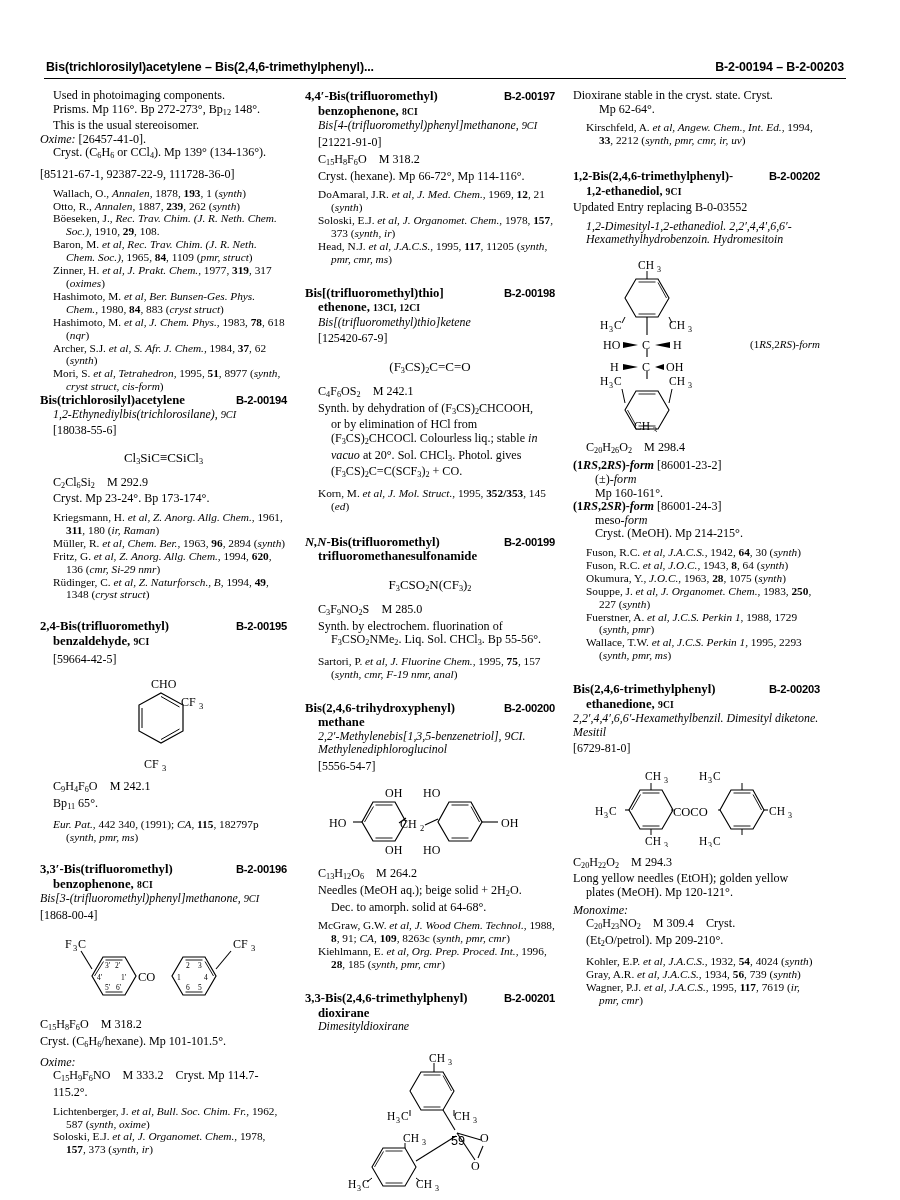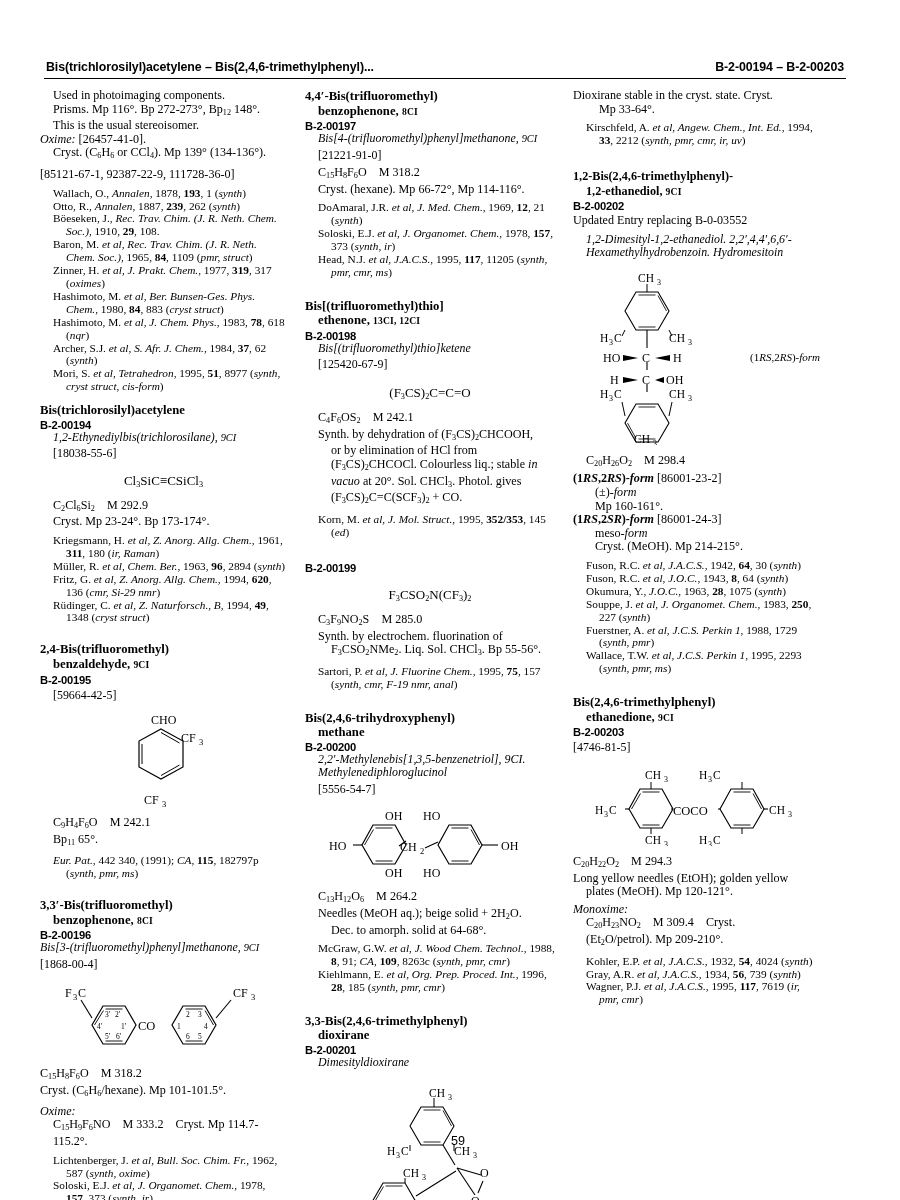--- a/index.html
+++ b/index.html
@@ -42,21 +42,20 @@
   .para{font-size:12.1px;line-height:13.6px;margin:0 0 5px 0;}
   .ital{font-style:italic;}
   .small-caps{font-size:9.6px;font-weight:bold;letter-spacing:0.2px;}
   sub{font-size:8.2px;vertical-align:-0.25em;}
 
   
   .entry{margin-top:11px;}
   .entry-head{
     display:flex;justify-content:space-between;align-items:flex-start;
     font-family:"Liberation Sans", sans-serif;
-    flex-direction:column;
   }
   .entry-title{
     font-weight:bold;font-size:12.7px;line-height:14.6px;
     font-family:"Liberation Serif", serif;
     flex:1;
     padding-right:4px;
   }
   .entry-title .cont{display:block;padding-left:13px;}
   .entry-num{
     font-family:"Liberation Sans", sans-serif;
@@ -111,21 +110,21 @@
           <div class="ref">Böeseken, J., <i>Rec. Trav. Chim. (J. R. Neth. Chem. Soc.)</i>, 1910, <b>29</b>, 108.</div>
           <div class="ref">Baron, M. <i>et al, Rec. Trav. Chim. (J. R. Neth. Chem. Soc.)</i>, 1965, <b>84</b>, 1109 (<i>pmr, struct</i>)</div>
           <div class="ref">Zinner, H. <i>et al, J. Prakt. Chem.</i>, 1977, <b>319</b>, 317 (<i>oximes</i>)</div>
           <div class="ref">Hashimoto, M. <i>et al, Ber. Bunsen-Ges. Phys. Chem.</i>, 1980, <b>84</b>, 883 (<i>cryst struct</i>)</div>
           <div class="ref">Hashimoto, M. <i>et al, J. Chem. Phys.</i>, 1983, <b>78</b>, 618 (<i>nqr</i>)</div>
           <div class="ref">Archer, S.J. <i>et al, S. Afr. J. Chem.</i>, 1984, <b>37</b>, 62 (<i>synth</i>)</div>
           <div class="ref">Mori, S. <i>et al, Tetrahedron</i>, 1995, <b>51</b>, 8977 (<i>synth, cryst struct, cis-form</i>)</div>
         </div>
       </div>
 
-      <div class="entry" style="margin-top:10px;">
+      <div class="entry" style="margin-top:0;">
         <div class="entry-head">
           <div class="entry-title">Bis(trichlorosilyl)acetylene</div>
           <div class="entry-num">B-2-00194</div>
         </div>
         <div class="syn"><span>1,2-Ethynediylbis(trichlorosilane)</span><span style="font-style:normal">, <i style="font-size:10.4px">9CI</i></span></div>
         <div class="cas">[18038-55-6]</div>
         <div class="struct" style="margin:12px 0 10px 0;">
           <span style="font-size:13px;">Cl<sub>3</sub>SiC≡CSiCl<sub>3</sub></span>
         </div>
         <div class="formula-line">C<sub>2</sub>Cl<sub>6</sub>Si<sub>2</sub> &nbsp;&nbsp;&nbsp;M 292.9</div>
@@ -258,20 +257,24 @@
         </div>
         <div class="formula-line">C<sub>4</sub>F<sub>6</sub>OS<sub>2</sub> &nbsp;&nbsp;&nbsp;M 242.1</div>
         <div class="props">Synth. by dehydration of (F<sub>3</sub>CS)<sub>2</sub>CHCOOH, <span style="display:block;padding-left:13px">or by elimination of HCl from (F<sub>3</sub>CS)<sub>2</sub>CHCOCl. Colourless liq.; stable <i>in vacuo</i> at 20°. Sol. CHCl<sub>3</sub>. Photol. gives (F<sub>3</sub>CS)<sub>2</sub>C=C(SCF<sub>3</sub>)<sub>2</sub> + CO.</span></div>
         <div class="refs">
           <div class="ref">Korn, M. <i>et al, J. Mol. Struct.</i>, 1995, <b>352/353</b>, 145 (<i>ed</i>)</div>
         </div>
       </div>
 
       <div class="entry" style="margin-top:22px;">
         <div class="entry-head">
+          <div class="entry-title">
+            <span style="font-style:italic">N,N</span><span>-Bis(trifluoromethyl)</span>
+            <span class="cont">trifluoromethanesulfonamide</span>
+          </div>
           <div class="entry-num">B-2-00199</div>
         </div>
         <div class="struct" style="margin:13px 0 10px 0;">
           <span style="font-size:13px;">F<sub>3</sub>CSO<sub>2</sub>N(CF<sub>3</sub>)<sub>2</sub></span>
         </div>
         <div class="formula-line">C<sub>3</sub>F<sub>9</sub>NO<sub>2</sub>S &nbsp;&nbsp;&nbsp;M 285.0</div>
         <div class="props">Synth. by electrochem. fluorination of <span style="display:block;padding-left:13px">F<sub>3</sub>CSO<sub>2</sub>NMe<sub>2</sub>. Liq. Sol. CHCl<sub>3</sub>. Bp 55-56°.</span></div>
         <div class="refs">
           <div class="ref">Sartori, P. <i>et al, J. Fluorine Chem.</i>, 1995, <b>75</b>, 157 (<i>synth, cmr, F-19 nmr, anal</i>)</div>
         </div>
@@ -367,21 +370,21 @@
             <text x="148" y="122" font-family="Liberation Serif, serif" font-size="12">O</text>
           </svg>
         </div>
 
       </div>
     </div>
 
     <div class="col c3">
 
       <div>
-        <div class="props" style="padding-left:13px;text-indent:-13px">Dioxirane stable in the cryst. state. Cryst. <span style="display:block;text-indent:0;padding-left:13px">Mp 33-64°.</span></div>
+        <div class="props" style="padding-left:13px;text-indent:-13px">Dioxirane stable in the cryst. state. Cryst. <span style="display:block;text-indent:0;padding-left:13px">Mp 62-64°.</span></div>
         <div class="refs">
           <div class="ref">Kirschfeld, A. <i>et al, Angew. Chem., Int. Ed.</i>, 1994, <b>33</b>, 2212 (<i>synth, pmr, cmr, ir, uv</i>)</div>
         </div>
       </div>
 
       <div class="entry" style="margin-top:22px;">
         <div class="entry-head">
           <div class="entry-title" style="font-size:12.2px">
             <span>1,2-Bis(2,4,6-trimethylphenyl)-</span>
             <span class="cont"><span>1,2-ethanediol</span>, <span class="small-caps">9CI</span></span>
@@ -459,21 +462,22 @@
       </div>
 
       <div class="entry" style="margin-top:20px;">
         <div class="entry-head">
           <div class="entry-title">
             <span>Bis(2,4,6-trimethylphenyl)</span>
             <span class="cont"><span>ethanedione</span>, <span class="small-caps">9CI</span></span>
           </div>
           <div class="entry-num">B-2-00203</div>
         </div>
-        <div class="cas" style="padding-left:0">[4746-81-5]</div>
+        <div class="syn" style="padding-left:0">2,2′,4,4′,6,6′-Hexamethylbenzil. Dimesityl diketone. Mesitil</div>
+        <div class="cas" style="padding-left:0">[6729-81-0]</div>
         <div class="struct">
           <svg width="232" height="82" viewBox="0 0 232 82">
             <text x="64" y="15" font-family="Liberation Serif, serif" font-size="11.5">CH</text>
               <text x="83" y="18" font-size="8" font-family="Liberation Serif, serif">3</text>
             <text x="118" y="15" font-family="Liberation Serif, serif" font-size="11.5">H</text>
               <text x="127" y="18" font-size="8" font-family="Liberation Serif, serif">3</text>
               <text x="132" y="15" font-family="Liberation Serif, serif" font-size="11.5">C</text>
             <text x="14" y="50" font-family="Liberation Serif, serif" font-size="11.5">H</text>
               <text x="23" y="53" font-size="8" font-family="Liberation Serif, serif">3</text>
               <text x="28" y="50" font-family="Liberation Serif, serif" font-size="11.5">C</text>

